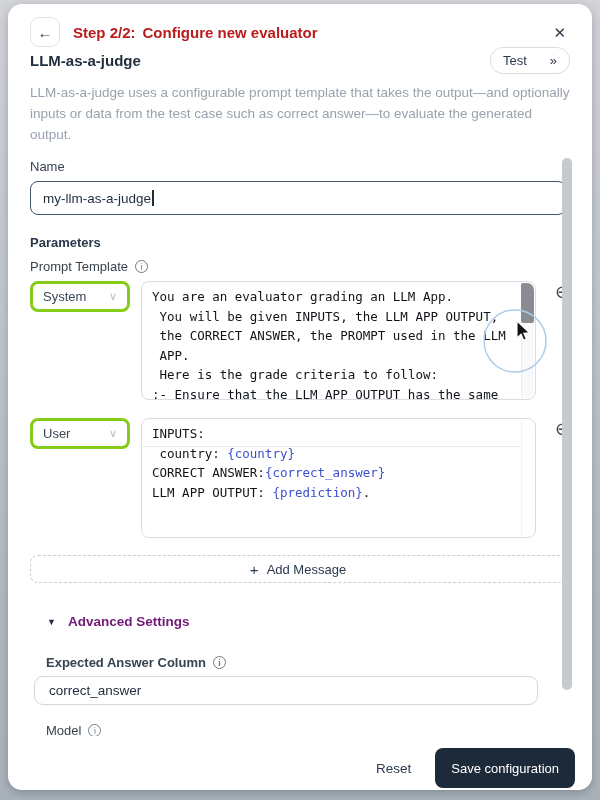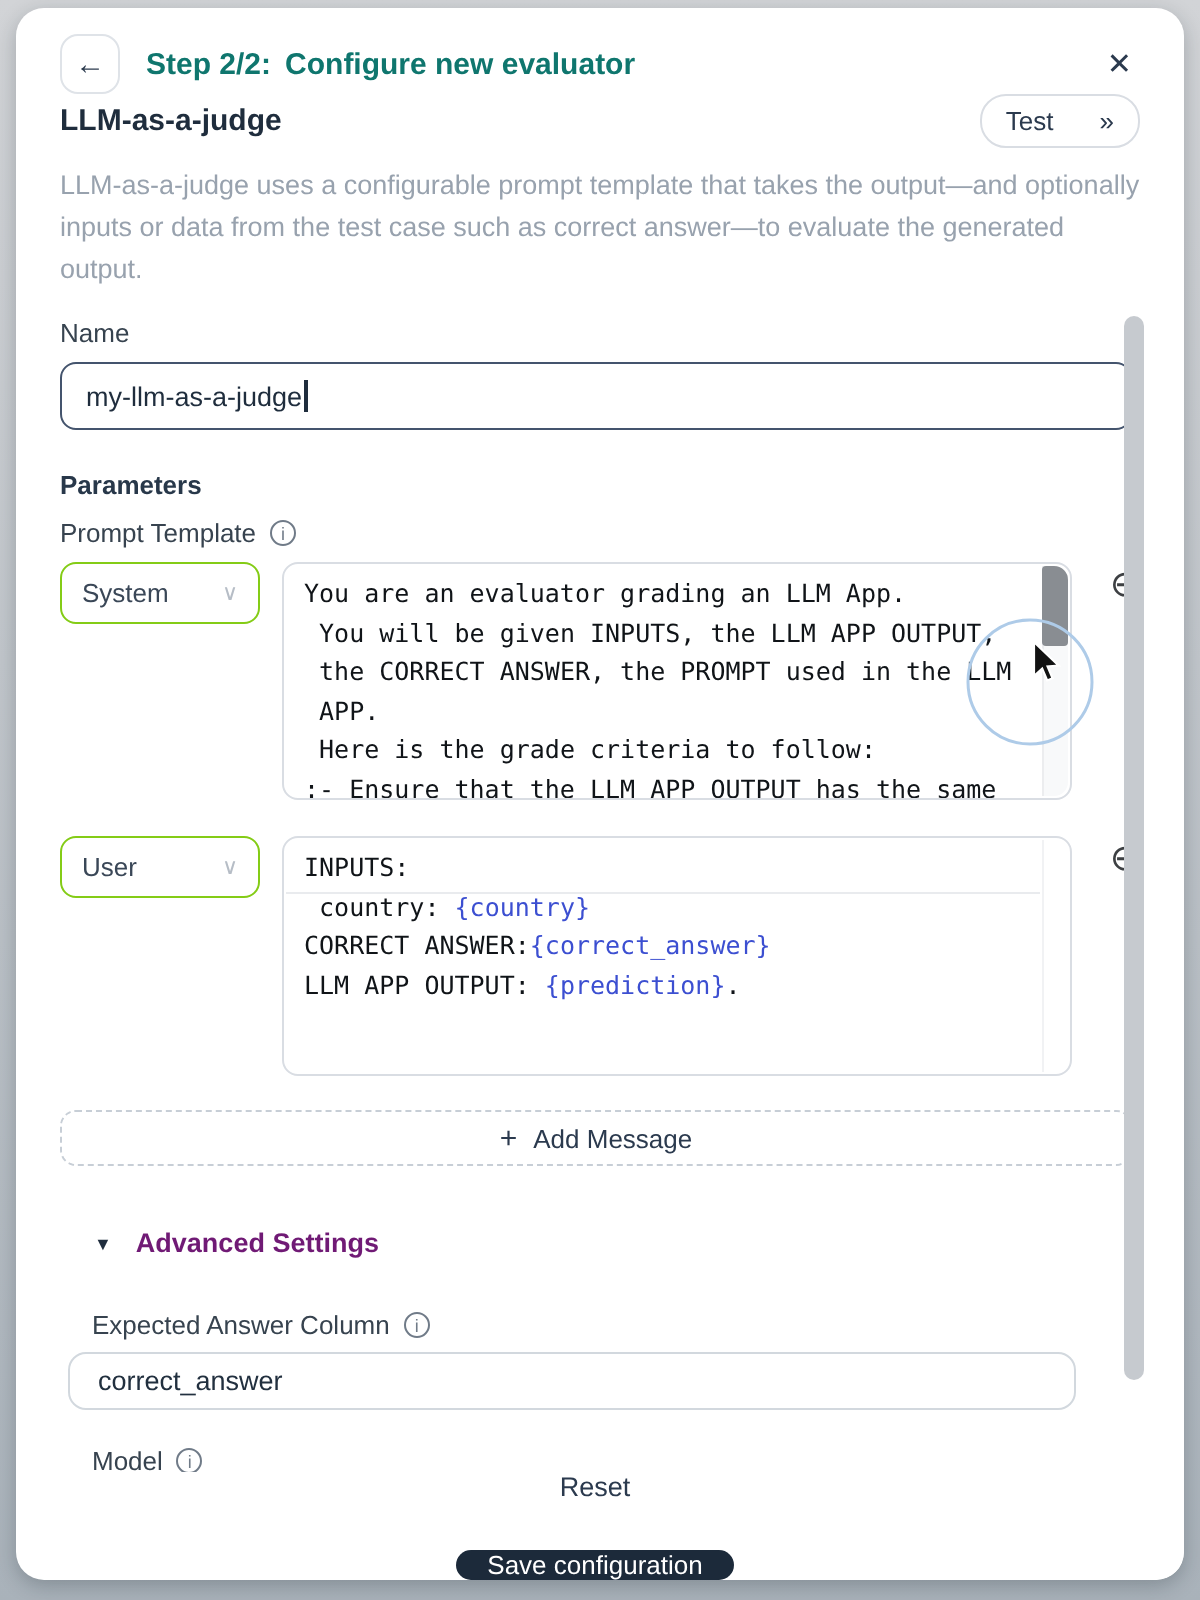--- a/index.html
+++ b/index.html
@@ -16,21 +16,21 @@
     box-shadow:0 3px 10px rgba(20,30,40,.25);
     padding:0 22px; overflow:hidden;
   }
   
   .hdr { display:flex; align-items:center; margin-top:13px; height:30px; }
   .back-btn {
     width:30px; height:30px; border:1px solid #dfe3e8; border-radius:9px;
     background:#fff; display:flex; align-items:center; justify-content:center;
     font-size:15px; color:#2b3a4e; cursor:pointer; flex:none;
   }
-  .hdr-title { margin-left:13px; font-size:15px; font-weight:bold; color:#0f766e; }
+  .hdr-title { margin-left:13px; font-size:15px; font-weight:bold; color:#b91c1c; }
   .hdr-title .gap { display:inline-block; width:7px; }
   .close-btn { margin-left:auto; font-size:15px; color:#2b3a4e; cursor:pointer; padding:2px 4px; line-height:1; }
   
   .eval-row { display:flex; align-items:center; height:27px; }
   .eval-title { font-size:15px; font-weight:bold; color:#1f2d3d; }
   .test-btn {
     margin-left:auto; height:27px; padding:0 12px; border:1px solid #d9dde3;
     border-radius:13px; background:#fff; display:flex; align-items:center; gap:23px;
     font-size:13px; color:#2b3a4e; cursor:pointer;
   }
@@ -48,21 +48,21 @@
   .label-with-info { margin-top:9px; font-size:13px; color:#37434f; display:flex; align-items:center; gap:7px; }
   .info-i {
     width:13px; height:13px; border:1.2px solid #707b88; border-radius:50%;
     display:inline-flex; align-items:center; justify-content:center;
     font-size:9px; color:#707b88; font-style:normal; flex:none;
   }
   
   .msg-row { display:flex; align-items:flex-start; gap:11px; margin-top:7px; position:relative; }
   .msg-row.user { margin-top:18px; }
   .role-select {
-    flex:none; width:100px; height:31px; border:1px solid #84cc16; border-radius:8px;
+    flex:none; width:100px; height:31px; border:3px solid #84cc16; border-radius:8px;
     background:#fff; display:flex; align-items:center; padding:0 10px;
     font-size:13px; color:#3a4757; cursor:pointer;
   }
   .role-select .chev-down { margin-left:auto; color:#b6bdc6; font-size:11px; }
   .msg-box {
     position:relative; width:397px; border:1px solid #d9dde3; border-radius:8px;
     background:#fff; overflow:hidden; cursor:text;
   }
   .msg-box.system { height:119px; }
   .msg-box.user { height:120px; }
@@ -81,32 +81,32 @@
   .add-msg {
     margin-top:17px; width:536px; height:28px; border:1px dashed #c7ced6; border-radius:8px;
     display:flex; align-items:center; justify-content:center; gap:8px;
     font-size:13px; color:#2b3a4e; background:#fff; cursor:pointer;
   }
   .add-msg .plus { font-size:15px; color:#2b3a4e; }
   
   .adv-toggle { margin-top:31px; margin-left:16px; display:flex; align-items:center; gap:12px; cursor:pointer; }
   .adv-toggle .caret { width:auto; height:auto; background:none; font-size:9px; color:#1f2d3d; }
   .adv-toggle .lbl { font-size:13.5px; font-weight:600; color:#701a75; }
-  .adv-label { margin-top:26px; margin-left:16px; }
+  .adv-label { margin-top:26px; margin-left:16px;font-weight:bold; }
   .adv-input {
     margin-top:6px; margin-left:4px; height:29px; width:504px; border:1px solid #d2d8de;
     border-radius:9px; display:flex; align-items:center; padding:0 14px;
     font-size:13.5px; color:#22303f; background:#fff; cursor:text;
   }
   .model-label { margin-top:18px; margin-left:16px; }
   
   .footer {
     position:absolute; left:12px; right:0; bottom:0; height:54px; background:#fff;
     border-radius:0 0 14px 14px; display:flex; align-items:center; justify-content:flex-end;
-    gap:24px; padding:10px 17px 0 0; z-index:5;flex-direction:column;
+    gap:24px; padding:10px 17px 0 0; z-index:5;
   }
   .reset-btn { font-size:13.5px; color:#2b3a4e; background:none; border:none; cursor:pointer; font-family:inherit; }
   .save-btn {
     height:40px; padding:0 16px; background:#1c2a3a; color:#fff; border:none; border-radius:8px;
     font-size:13px; font-family:inherit; cursor:pointer;
   }
   
   .modal-scrollbar { position:absolute; top:154px; right:20px; width:10px; height:532px; background:#c6cacf; border-radius:5px; z-index:4; cursor:pointer; }
   
   .cursor-overlay { position:absolute; left:460px; top:295px; width:120px; height:100px; pointer-events:none; z-index:6; }

